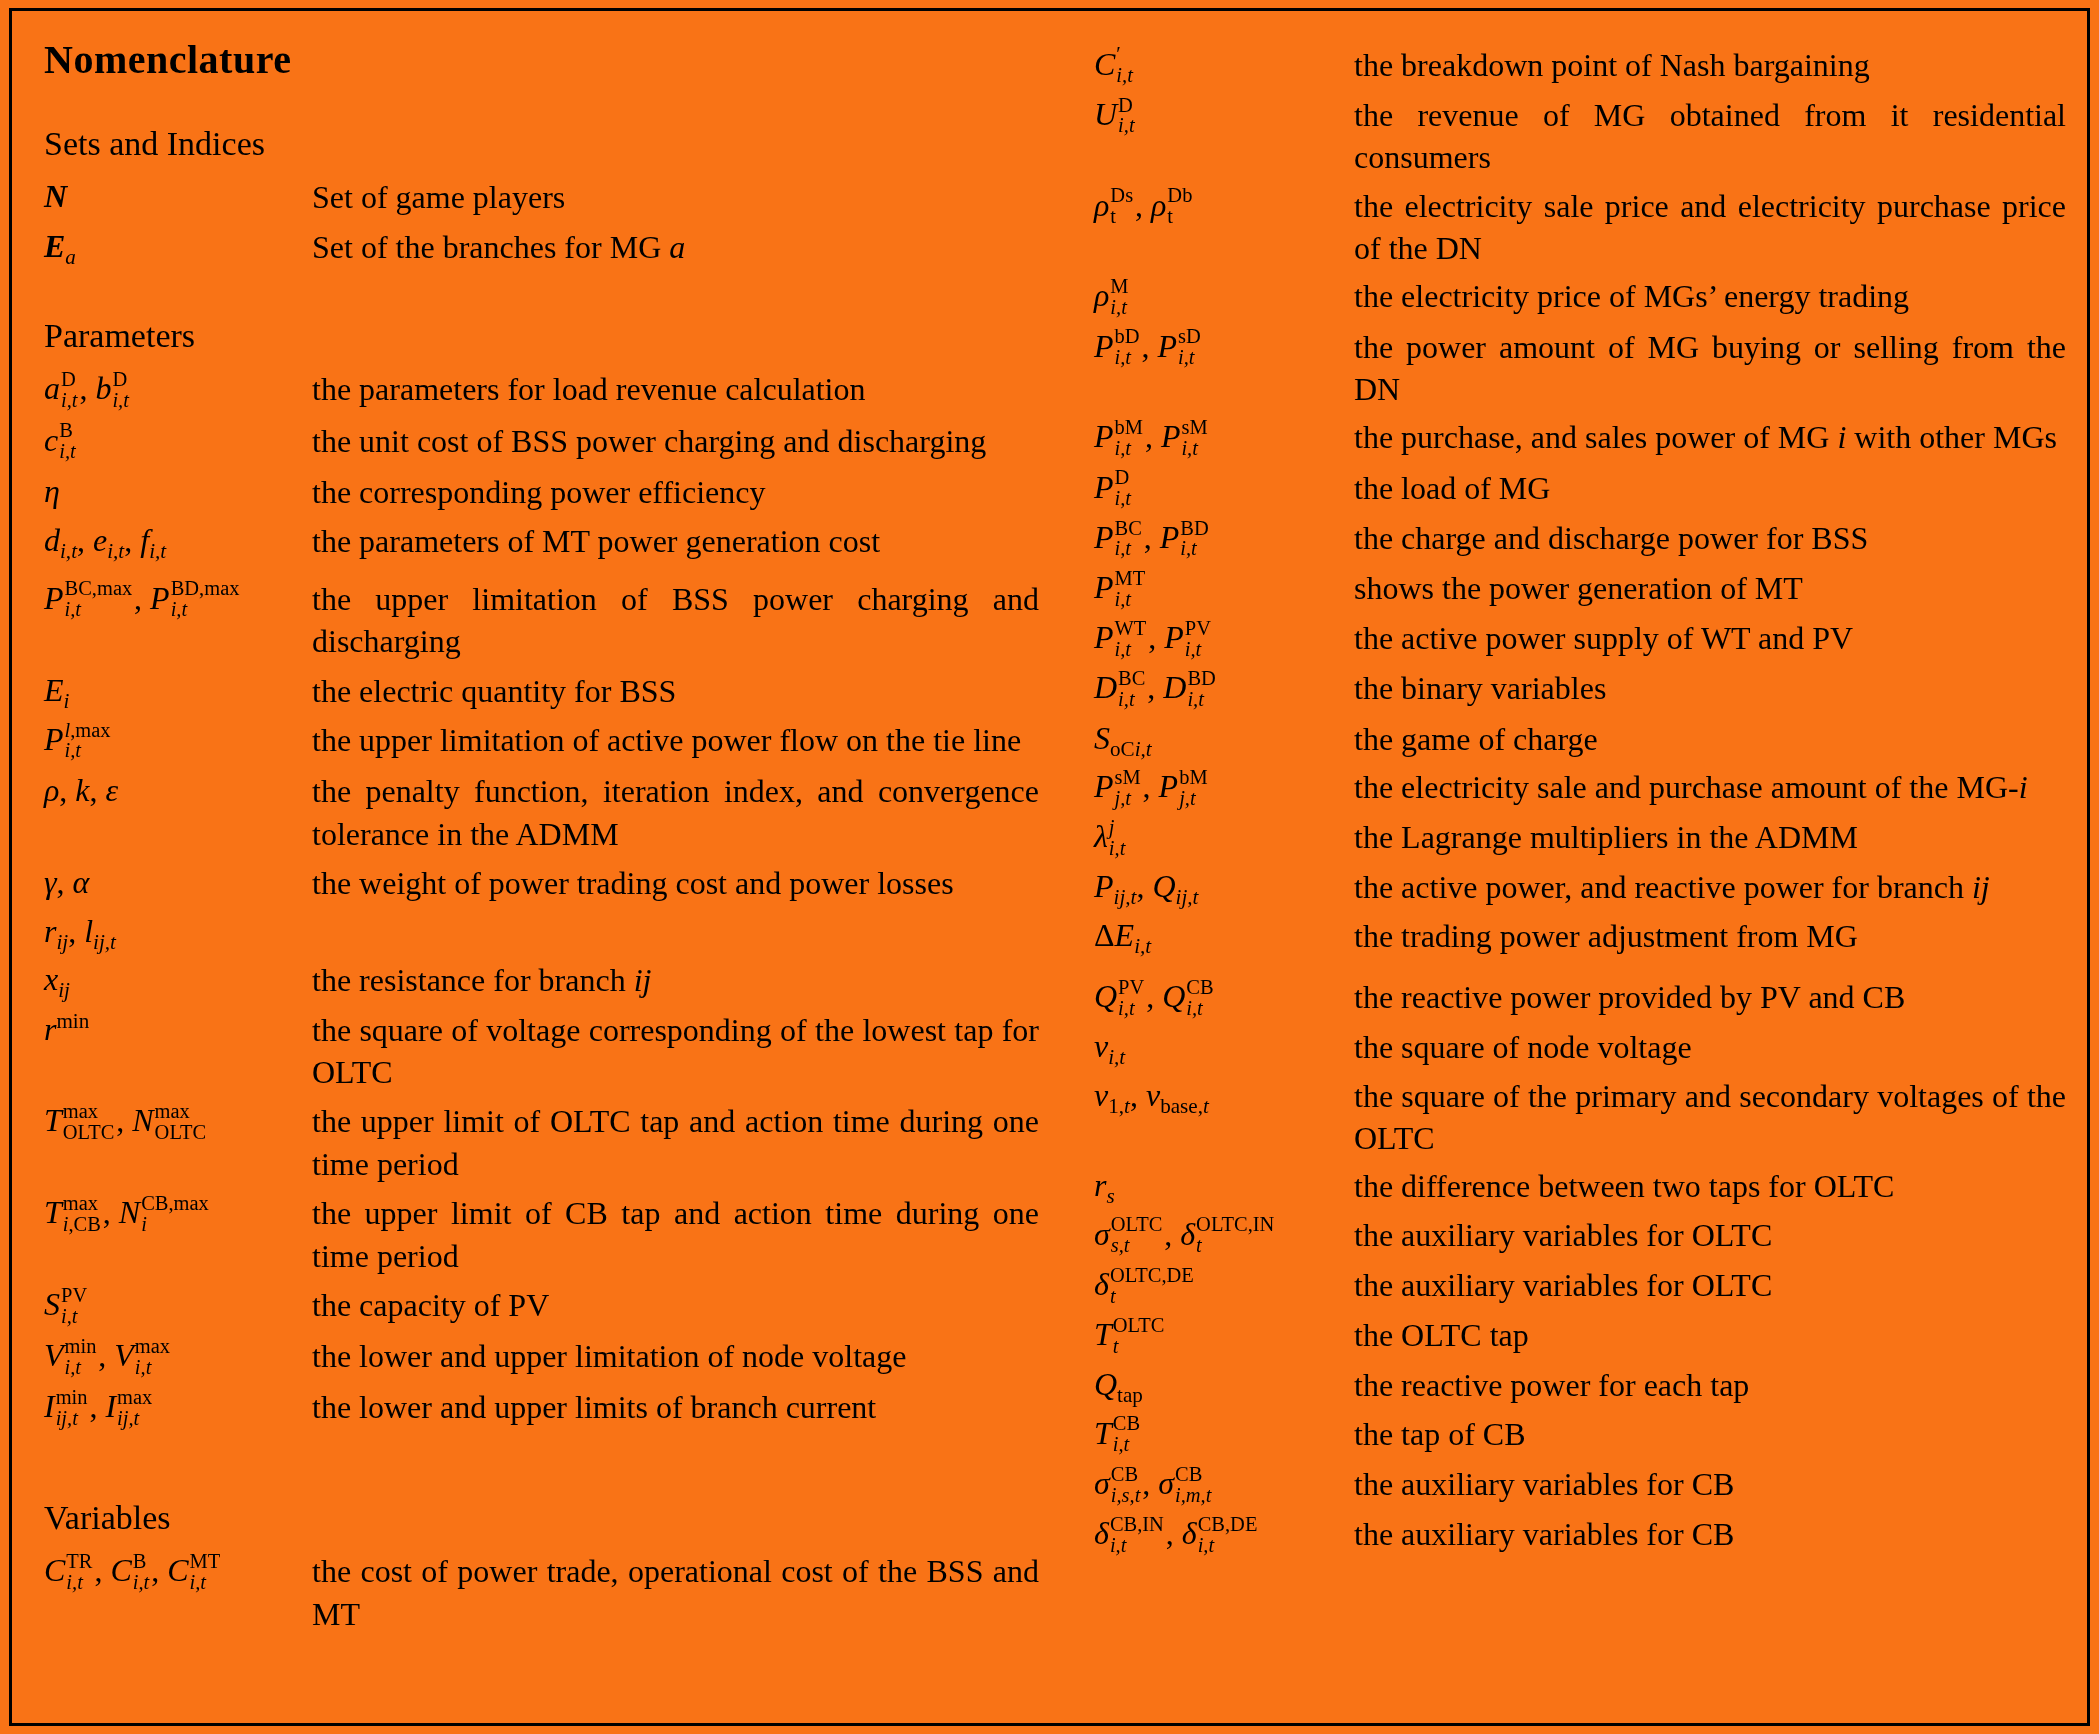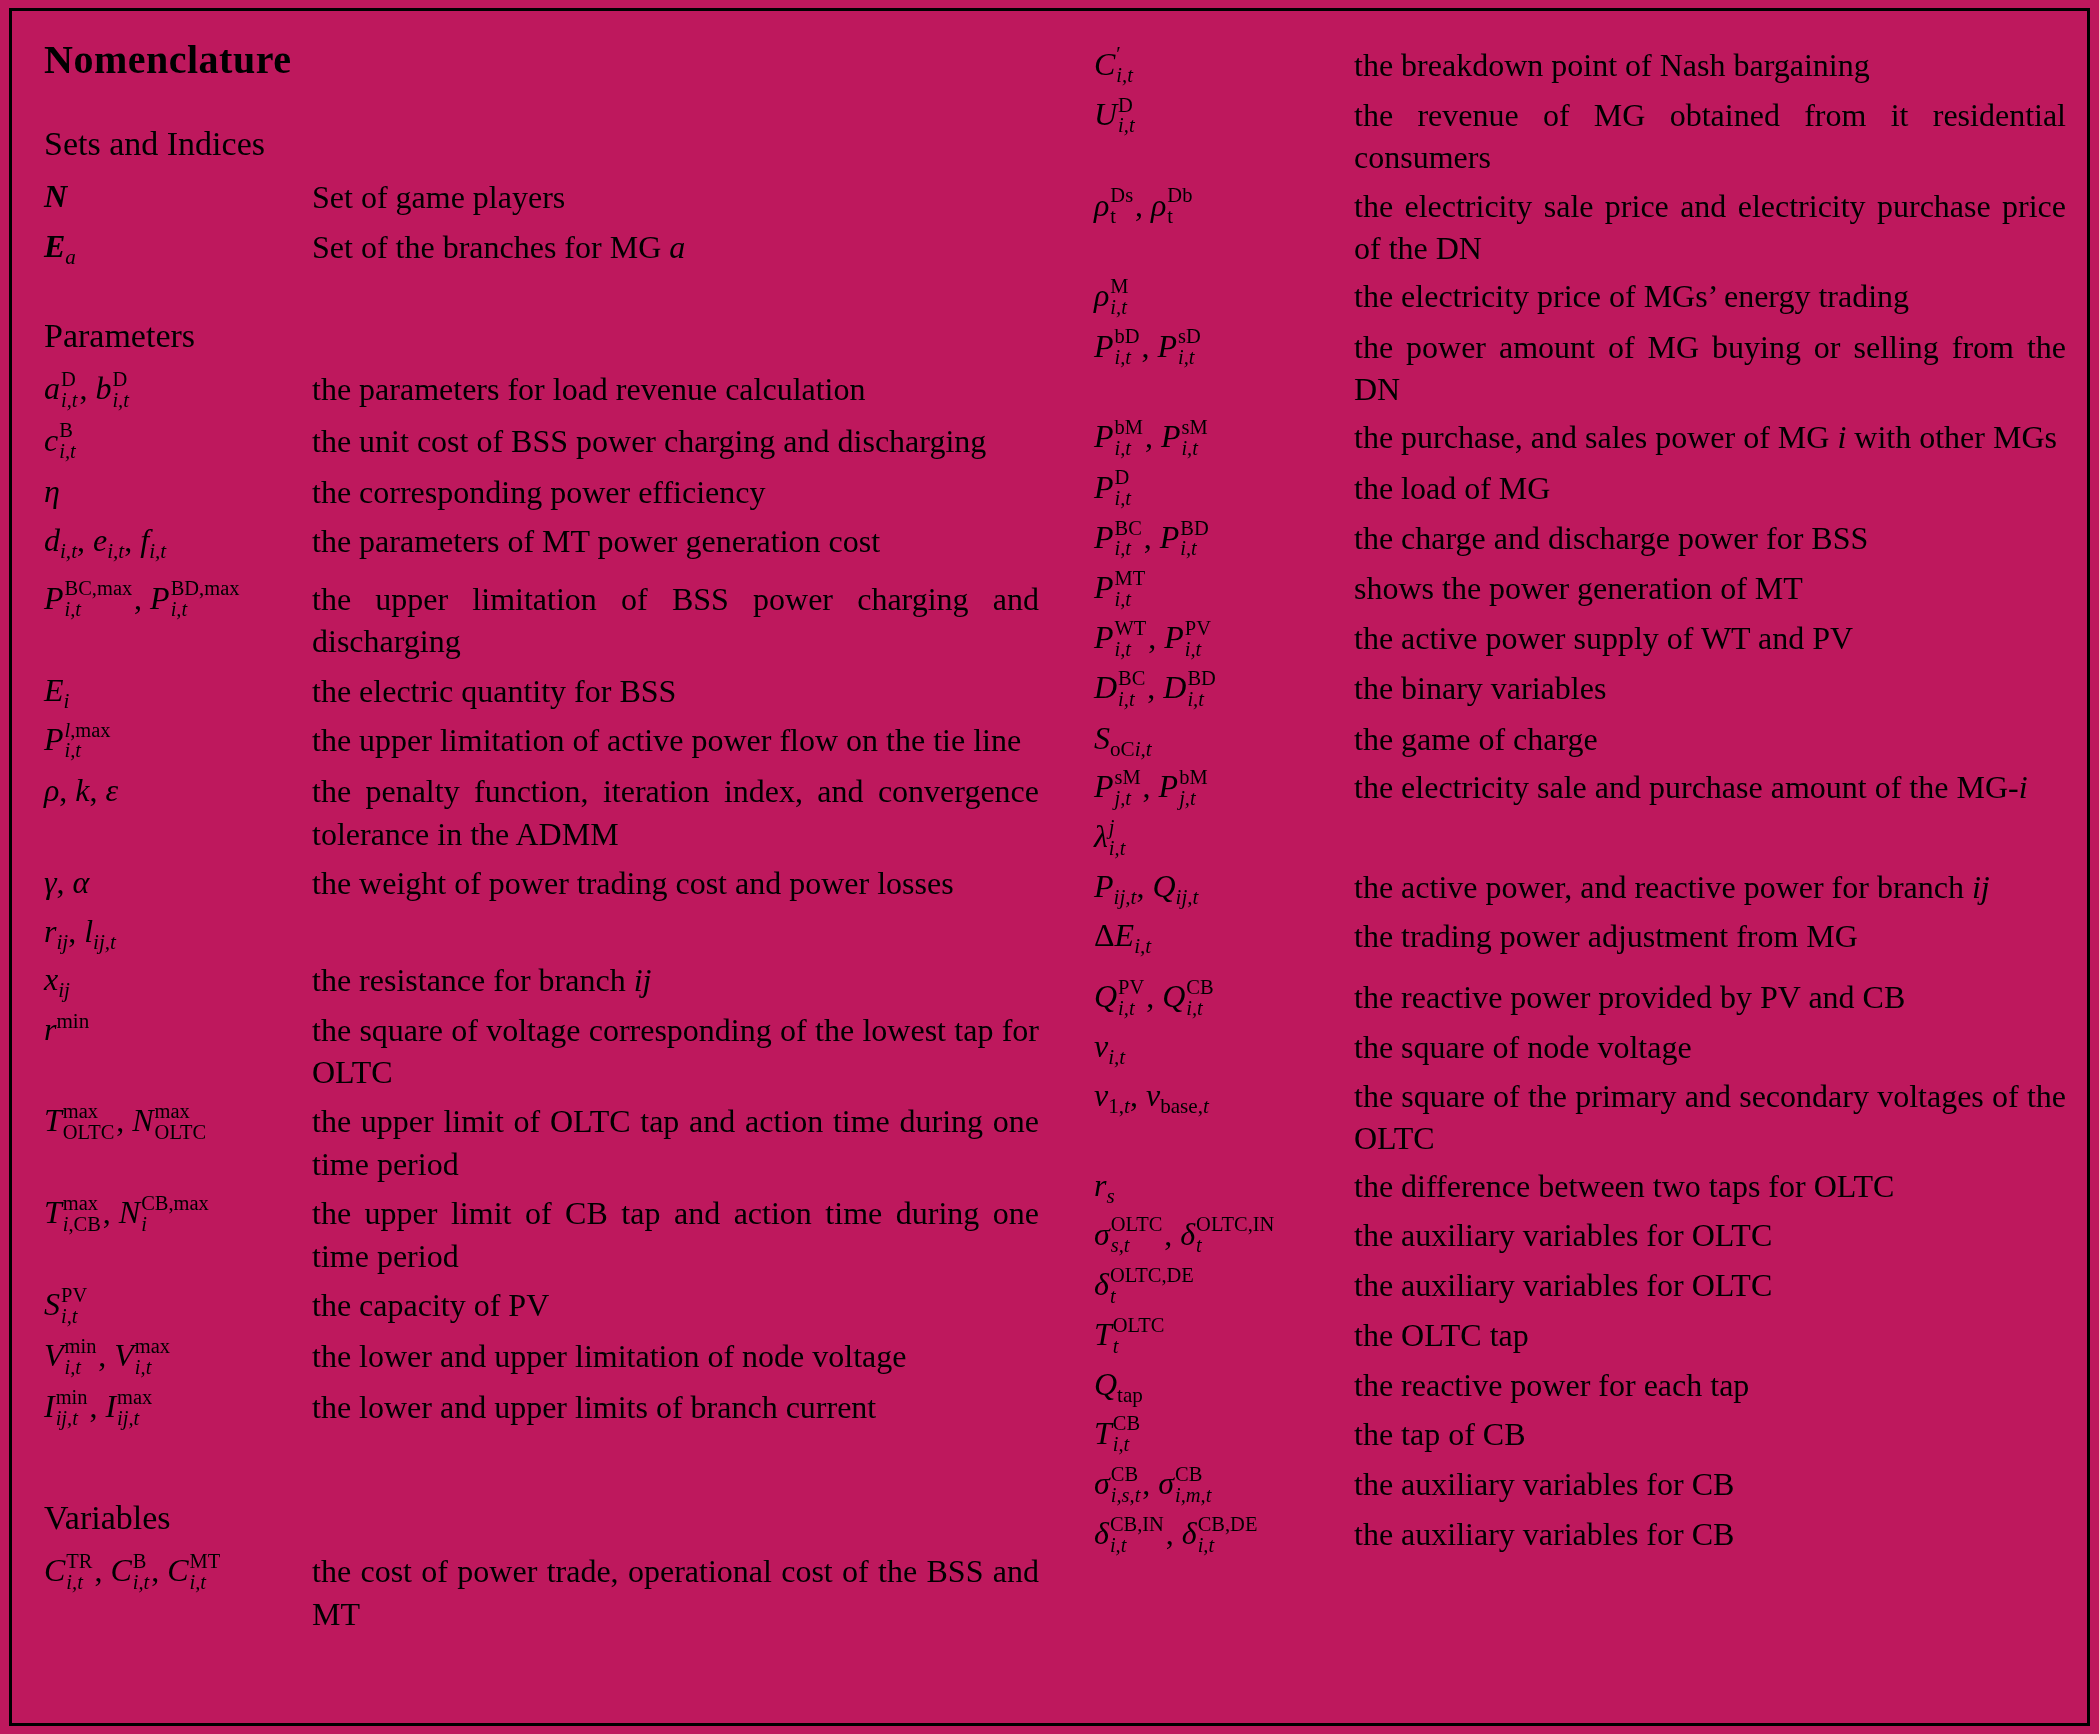--- a/index.html
+++ b/index.html
@@ -1,21 +1,21 @@
 <!DOCTYPE html>
 <html lang="en" style="font-size:15px"><head>
 <meta charset="utf-8">
 <style>
   html,body{margin:0;padding:0;}
   body{
     width:2099px;height:1735px;
     background:#ffffff;color:#000000;
     font-family:"Liberation Serif","DejaVu Serif",serif;
   }
-  .page{position:relative;width:2099px;height:1735px;overflow:hidden;background:#be185d;}
+  .page{position:relative;width:2099px;height:1735px;overflow:hidden;background:#f97316;}
   .frame{position:absolute;left:8.6px;top:7.6px;right:8.6px;bottom:8.6px;border:3.8px solid #000;}
   .content{position:absolute;left:44px;top:28.5px;display:flex;gap:55px;}
   .col-left{width:995px;flex:0 0 auto;}
   .col-right{width:972px;flex:0 0 auto;padding-top:15px;}
   .title{font-size:40px;font-weight:700;margin:7.6px 0 0 0;letter-spacing:0.5px;}
   #left-sections .section:nth-child(1){margin-top:42px;}
   #left-sections .section:nth-child(2){margin-top:49px;}
   #left-sections .section:nth-child(3){margin-top:68px;}
   .sec-heading{font-size:34px;margin-bottom:13.3px;}
   .entry{
@@ -302,20 +302,21 @@
                 <span class="t">bM</span>
                 <span class="b"><i>j,t</i></span>
               </span></span>
             <span class="desc">the electricity sale and purchase amount of the MG-<i>i</i></span>
           </div>
           <div class="entry">
             <span class="sym"><i>λ</i><span class="ss">
                 <span class="t"><i>j</i></span>
                 <span class="b"><i>i,t</i></span>
               </span></span>
+            <span class="desc">the Lagrange multipliers in the ADMM</span>
           </div>
           <div class="entry">
             <span class="sym"><i>P</i><sub><i>ij,t</i></sub>, <i>Q</i><sub><i>ij,t</i></sub></span>
             <span class="desc">the active power, and reactive power for branch <i>ij</i></span>
           </div>
           <div class="entry">
             <span class="sym">Δ<i>E</i><sub><i>i,t</i></sub></span>
             <span class="desc">the trading power adjustment from MG</span>
           </div>
           <div class="entry">

